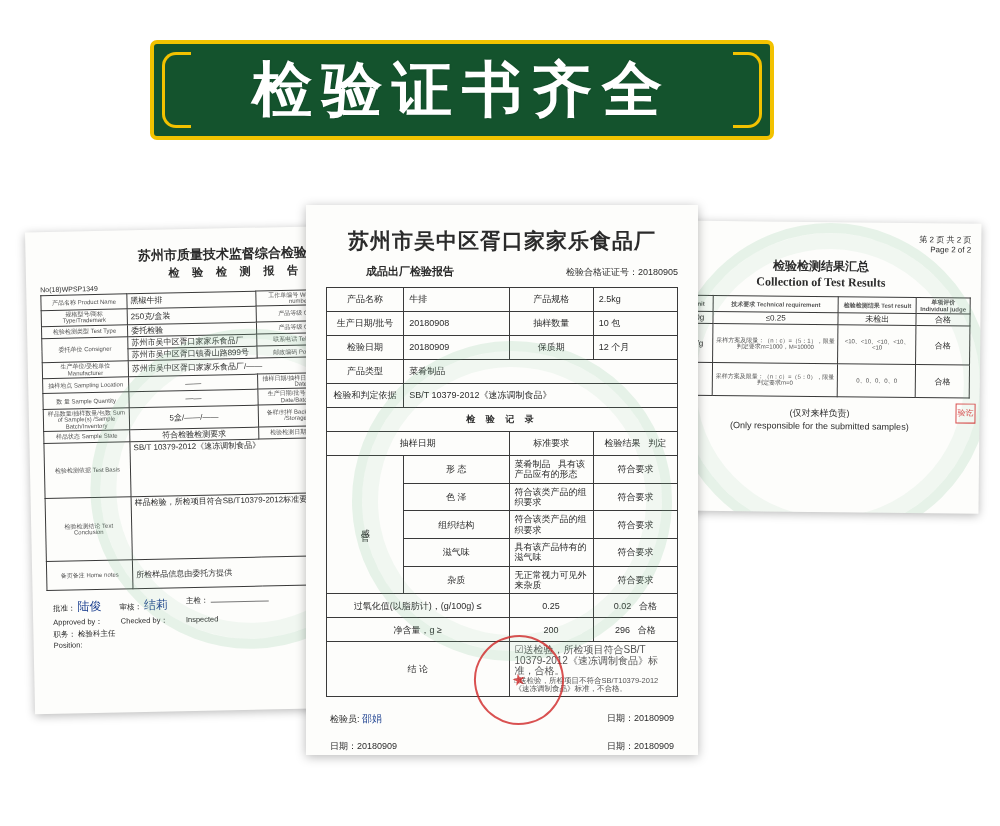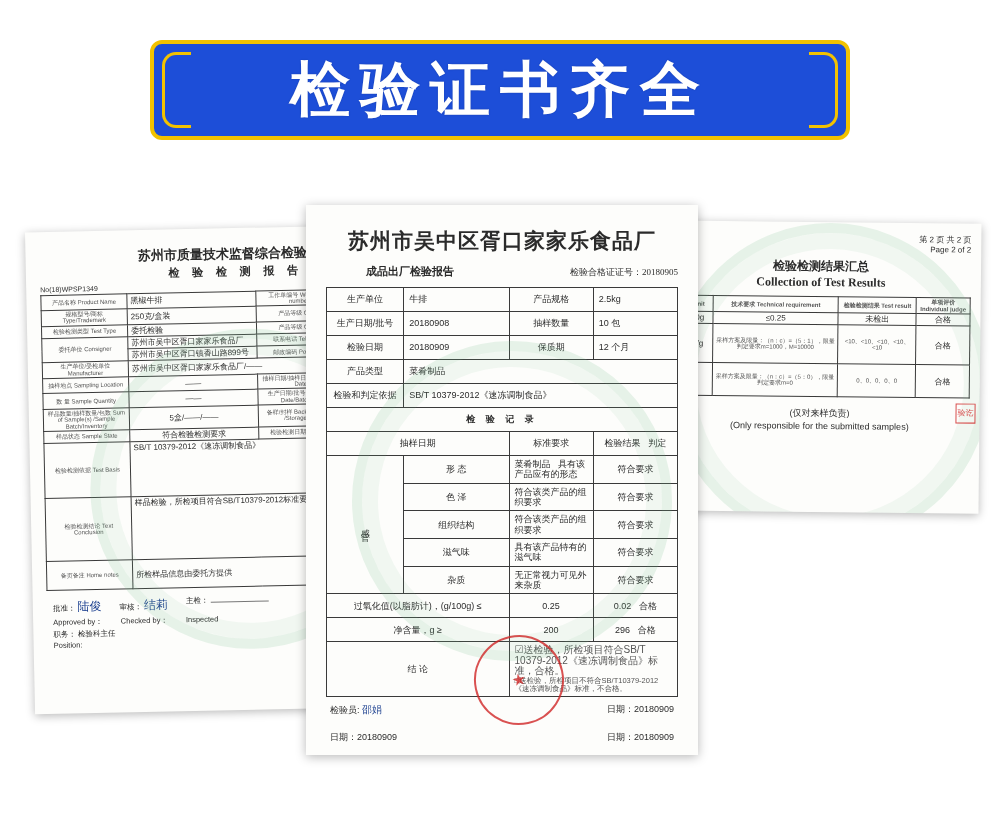--- a/index.html
+++ b/index.html
@@ -5,24 +5,24 @@
   html,body{margin:0;padding:0;}
   body{
     width:1000px;height:826px;
     background:#ffffff;
     font-family:"Liberation Sans","DejaVu Sans",sans-serif;
     overflow:hidden;
     position:relative;
   }
   
   .banner{
-    position:absolute;left:150px;top:40px;width:700px;height:100px;
-    background:#1d4ed8;
+    position:absolute;left:150px;top:40px;width:624px;height:100px;
+    background:#14532d;
     border:4px solid #f2c200;
-    border-radius:12px;
+    border-radius:7px;
     box-sizing:border-box;
     display:flex;align-items:center;justify-content:center;
   }
   .banner:before,.banner:after{
     content:"";position:absolute;top:8px;bottom:8px;width:26px;
     border:3px solid #f2c200;
   }
   .banner:before{left:8px;border-right:none;border-radius:14px 0 0 14px;}
   .banner:after{right:8px;border-left:none;border-radius:0 14px 14px 0;}
   .banner-title{
@@ -66,33 +66,33 @@
   }
   .c{text-align:center;}
   .l{text-align:left;}
   .tiny{font-size:6px;color:#555;display:block;line-height:1.05;}
 
   
   .center-pad{padding:22px 20px 10px 20px;}
   .center-title{font-size:21px;letter-spacing:1px;margin-bottom:9px;}
   .center-sub{
     display:flex;justify-content:space-between;align-items:flex-end;
-    font-size:11px;margin-bottom:8px;font-family:Liberation Serif, serif;
+    font-size:11px;margin-bottom:8px;
   }
   .center-sub .s1{font-weight:bold;margin-left:40px;}
   .center-sub .s2{font-size:9px;}
   .center table.grid td{font-size:9px;padding:3px 5px;height:17px;}
   .section-head{text-align:center;font-weight:bold;font-size:10px;letter-spacing:4px;}
   .vert{
     writing-mode:vertical-rl;text-orientation:upright;
     letter-spacing:3px;font-size:9px;
   }
   .sign-row{
     display:flex;justify-content:space-between;
-    font-size:9px;margin-top:6px;padding:0 4px;
+    font-size:9px;margin-top:15px;padding:0 4px;
   }
   .stamp{
     position:absolute;width:86px;height:86px;border-radius:50%;
     border:2px solid #cf2222;color:#cf2222;
     display:flex;align-items:center;justify-content:center;
     font-size:7px;text-align:center;line-height:1.1;
     opacity:.78;transform:rotate(-12deg);
     background:rgba(255,255,255,0);
   }
   .stamp .star{font-size:16px;}
@@ -392,21 +392,21 @@
     <div class="center-sub">
       <div class="s1">成品出厂检验报告</div>
       <div class="s2">
         <span>检验合格证证号：</span><span>20180905</span>
       </div>
     </div>
 
     <table class="grid">
       <tbody>
           <tr>
-        <td class="c" style="width:22%">生产单位</td>
+        <td class="c" style="width:22%">产品名称</td>
         <td class="l" style="width:30%">牛排</td>
         <td class="c" style="width:24%">产品规格</td>
         <td class="l" style="width:24%">2.5kg</td>
       </tr>
       <tr>
         <td class="c">生产日期/批号</td>
         <td class="l">20180908</td>
         <td class="c">抽样数量</td>
         <td class="l">10 包</td>
       </tr>

